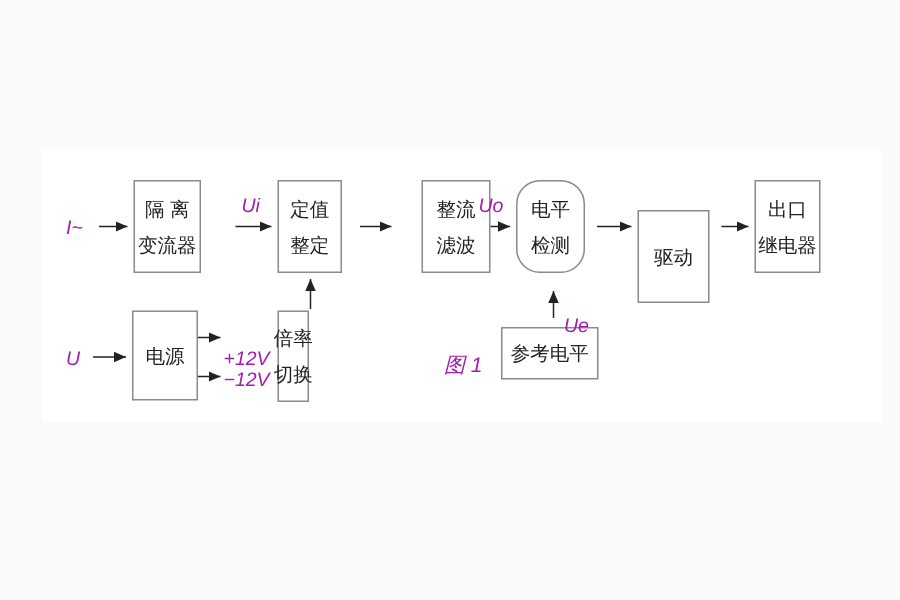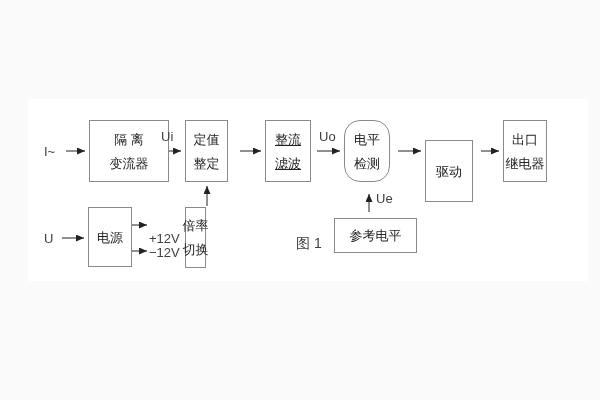--- a/index.html
+++ b/index.html
@@ -35,41 +35,42 @@
     display: flex;
     flex-direction: column;
     align-items: center;
     justify-content: center;
     gap: 11px;
     font-size: 13px;
     color: #222222;
     line-height: 1;
     white-space: nowrap;
   }
-  .b-isolation { left:  89px; top: 120px; width: 80px; height: 62px; }
+  .b-isolation { left:  89px; top: 120px; width: 45px; height: 62px; }
   .b-setting   { left: 185px; top: 120px; width: 43px; height: 62px; }
-  .b-rectifier { left: 265px; top: 120px; width: 46px; height: 62px; text-decoration: underline; }
+  .b-rectifier { left: 281px; top: 120px; width: 46px; height: 62px; }
   .b-level     { left: 344px; top: 120px; width: 46px; height: 62px; border-radius: 16px; }
   .b-drive     { left: 425px; top: 120px; width: 48px; height: 62px; margin-top: 20px; }
   .b-relay     { left: 503px; top: 120px; width: 44px; height: 62px; }
   .b-power     { left:  88px; top: 207px; width: 44px; height: 60px; }
   .b-ratio     { left: 185px; top: 207px; width: 21px; height: 61px; }
-  .b-ref       { left: 334px; top: 218px; width: 83px; height: 35px; align-items: center; }
+  .b-ref       { left: 334px; top: 218px; width: 65px; height: 35px; align-items: center; }
   .sig {
     position: absolute;
     font-size: 13px;
-    color: #404040;
+    color: #a21caf;
     line-height: 1;
     white-space: nowrap;
+    font-style: italic;
   }
   .sig-i   { left:  44px; top: 145px; }
   .sig-u   { left:  44px; top: 232px; }
   .sig-ui  { left: 161px; top: 130px; }
   .sig-uo  { left: 319px; top: 130px; }
-  .sig-ue  { left: 376px; top: 192px; }
+  .sig-ue  { left: 376px; top: 210px; }
   .sig-p12 { left: 149px; top: 232px; }
   .sig-m12 { left: 149px; top: 246px; }
   .caption { left: 296px; top: 236px; font-size: 14px; }
 </style>
 </head>
 <body>
 
 <div class="page">
 
   <div class="figure-area"></div>

